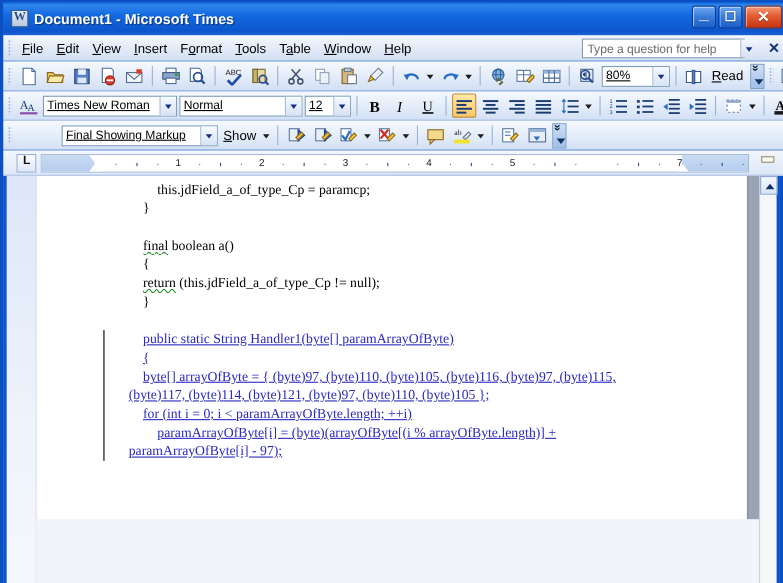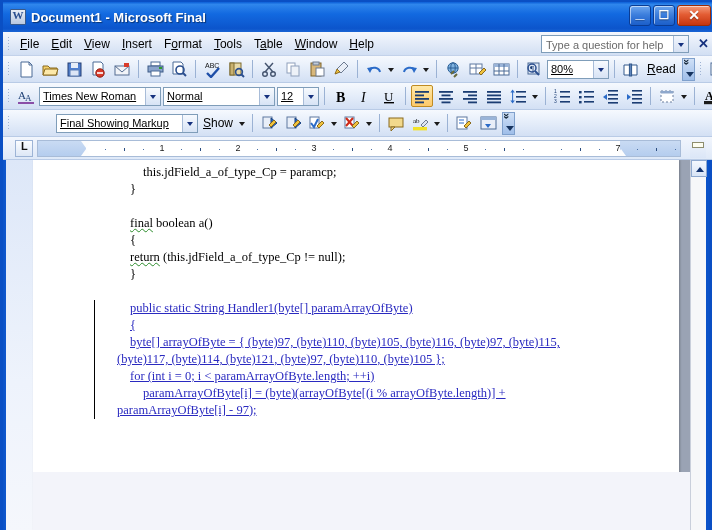--- a/index.html
+++ b/index.html
@@ -71,21 +71,21 @@
     width: 4px; height: 16px; margin: 0 3px 0 4px; flex: none;
     background-image: radial-gradient(circle, #9fb3d4 40%, transparent 42%);
     background-size: 3px 3px;
   }
   .menu-item {
     padding: 2px 6px; font: 12px "Liberation Sans", sans-serif; color: #000;
     white-space: nowrap;
   }
   .menu-item u { text-decoration: underline; }
   #help-box {
-    position: absolute; right: 26px; top: 3px; width: 148px; height: 18px;
+    position: absolute; right: 38px; top: 3px; width: 148px; height: 18px;
     background: #fff; border: 1px solid #7f9db9;
     font: 11px "Liberation Sans", sans-serif; color: #6a6a6a;
     padding: 2px 4px; line-height: 14px; overflow: hidden;
   }
   #help-arrow {
     position: absolute; right: 27px; top: 4px; width: 15px; height: 16px;
     background: linear-gradient(to bottom,#f2f6fd,#d6e1f3);
     border-left: 1px solid #a8bcd8;
   }
   #help-arrow:after {
@@ -286,21 +286,21 @@
     background: #fdfdf0; border: 1px solid #8d8d6e;
   }
 </style>
 </head>
 <body>
 
 <div id="window">
 
   <div id="titlebar">
     <div id="app-icon"></div>
-    <div id="title-text">Document1 - Microsoft Final</div>
+    <div id="title-text">Document1 - Microsoft Times</div>
     <div id="win-buttons">
       <div class="winbtn min">
           <span>_</span>
         </div>
       <div class="winbtn max">
           <span>☐</span>
         </div>
       <div class="winbtn close">
           <span>✕</span>
         </div>

